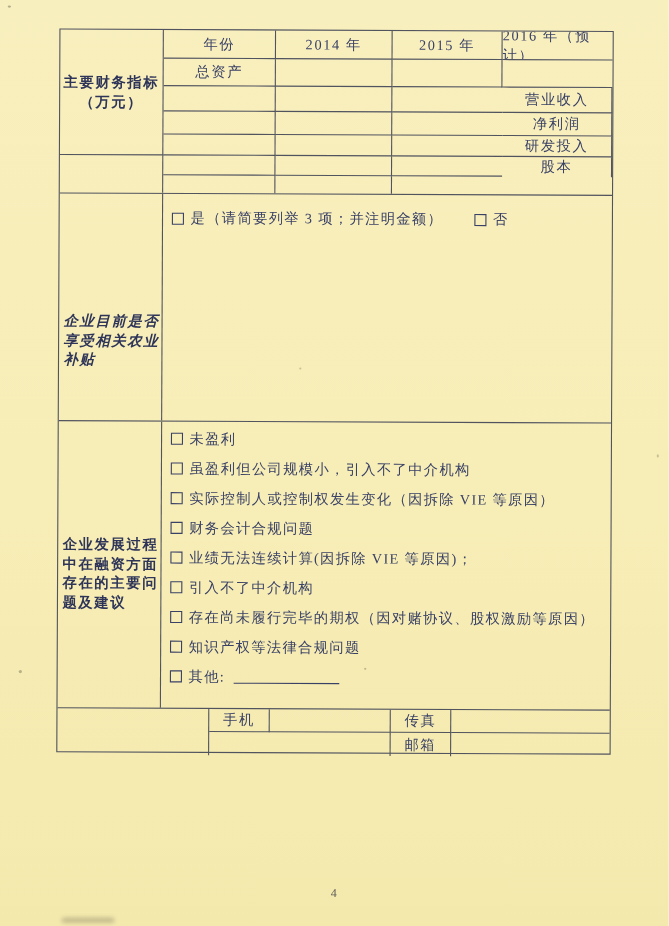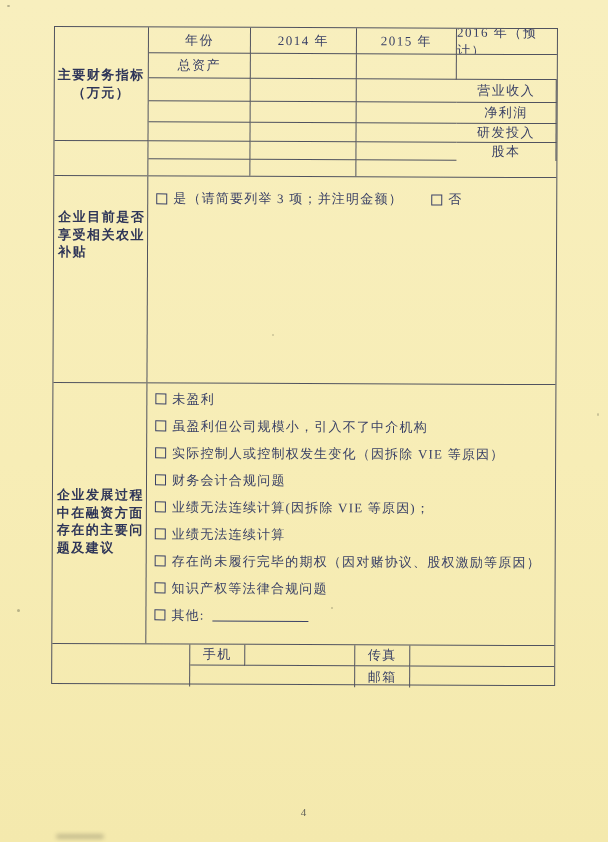--- a/index.html
+++ b/index.html
@@ -50,21 +50,21 @@
   .fin-empty{grid-column:1;grid-row:6/8;border-bottom:none;}
   
   .sec-b{display:grid;grid-template-columns:94px 1fr;height:207px;}
   .sec-c{display:grid;grid-template-columns:94px 1fr;height:261px;}
   .side-label{
     border-right:1.4px solid var(--line);
     font-weight:700;color:var(--ink-bold);
     line-height:17.5px;letter-spacing:1.5px;
     padding-left:4px;
   }
-  .sec-b .side-label{padding-top:32px;}
+  .sec-b .side-label{padding-top:107px;font-style:italic;}
   .sec-c .side-label{padding-top:103px;}
   .content{position:relative;}
   .opt{position:absolute;display:flex;align-items:center;letter-spacing:1.2px;}
   .opt-yes{left:8px;top:13px;}
   .opt-no{left:283px;top:13px;}
   .cb{
     width:11px;height:11px;flex:none;
     border:1.3px solid var(--ink);
     display:inline-block;margin-right:6px;
     background:transparent;
@@ -196,21 +196,21 @@
           <li>
             <span class="cb"></span>
             <span>财务会计合规问题</span>
           </li>
           <li>
             <span class="cb"></span>
             <span>业绩无法连续计算(因拆除 VIE 等原因)；</span>
           </li>
           <li>
             <span class="cb"></span>
-            <span>业绩无法连续计算</span>
+            <span>引入不了中介机构</span>
           </li>
           <li>
             <span class="cb"></span>
             <span>存在尚未履行完毕的期权（因对赌协议、股权激励等原因）</span>
           </li>
           <li>
             <span class="cb"></span>
             <span>知识产权等法律合规问题</span>
           </li>
           <li>

